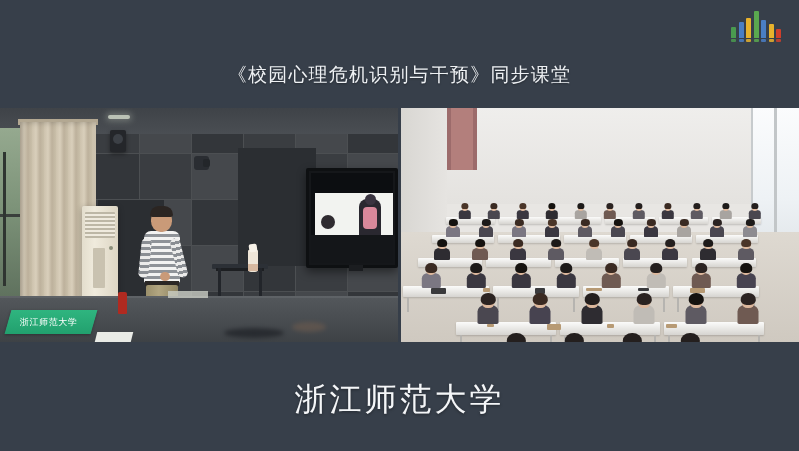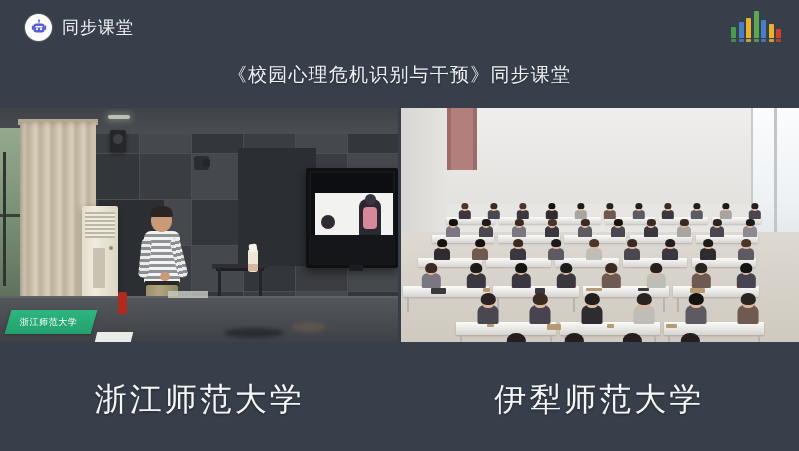--- a/index.html
+++ b/index.html
@@ -329,35 +329,20 @@
     flex:1; display:flex; align-items:center; justify-content:center;
     color:#f4f6f8; font-size:32px; letter-spacing:3px;
     text-shadow:0 1px 3px rgba(0,0,0,.4);
   }
 </style>
 </head>
 <body>
 
 <div class="header">
 
-  <div class="brand">
-    <div class="brand-badge">
-      <svg width="18" height="18" viewBox="0 0 24 24" aria-hidden="true">
-        <rect x="4.5" y="6" width="15" height="12" rx="4" fill="#5a5fd6"></rect>
-        <rect x="2.5" y="8.5" width="2.6" height="6" rx="1.3" fill="#5a5fd6"></rect>
-        <rect x="18.9" y="8.5" width="2.6" height="6" rx="1.3" fill="#5a5fd6"></rect>
-        <rect x="7" y="9.3" width="10" height="2" rx="1" fill="#ffffff"></rect>
-        <circle cx="9.3" cy="13.4" r="1.5" fill="#ffffff"></circle>
-        <circle cx="14.7" cy="13.4" r="1.5" fill="#ffffff"></circle>
-        <rect x="11.3" y="2.4" width="1.4" height="3.4" fill="#5a5fd6"></rect>
-        <circle cx="12" cy="2" r="1.3" fill="#5a5fd6"></circle>
-      </svg>
-    </div>
-    <div class="brand-text">同步课堂</div>
-  </div>
 
   <div class="zhs">
     <div class="zhs-bars">
         <div class="bar" style="height: 11px; background: rgb(74, 154, 79);"></div>
         <div class="bar" style="height: 16px; background: rgb(74, 126, 196);"></div>
         <div class="bar" style="height: 20px; background: rgb(232, 178, 44);"></div>
         <div class="bar" style="height: 27px; background: rgb(90, 168, 79);"></div>
         <div class="bar" style="height: 18px; background: rgb(74, 126, 196);"></div>
         <div class="bar" style="height: 14px; background: rgb(232, 178, 44);"></div>
         <div class="bar" style="height: 9px; background: rgb(207, 63, 43);"></div>
@@ -767,14 +752,13 @@
             <div class="h" style="width: 15.96px; height: 17.8752px; background: rgb(220, 183, 156);"></div>
             <div class="h" style="width: 18.354px; height: 15.162px; top: -1px; border-radius: 50% 50% 40% 40%; background: rgb(36, 31, 30);"></div>
           </div>
         </div>
     </div>
   </div>
 </div>
 
 <div class="captions">
   <div class="caption">浙江师范大学</div>
-  <div class="caption">伊犁师范大学</div>
 </div>
 
 </body></html>

